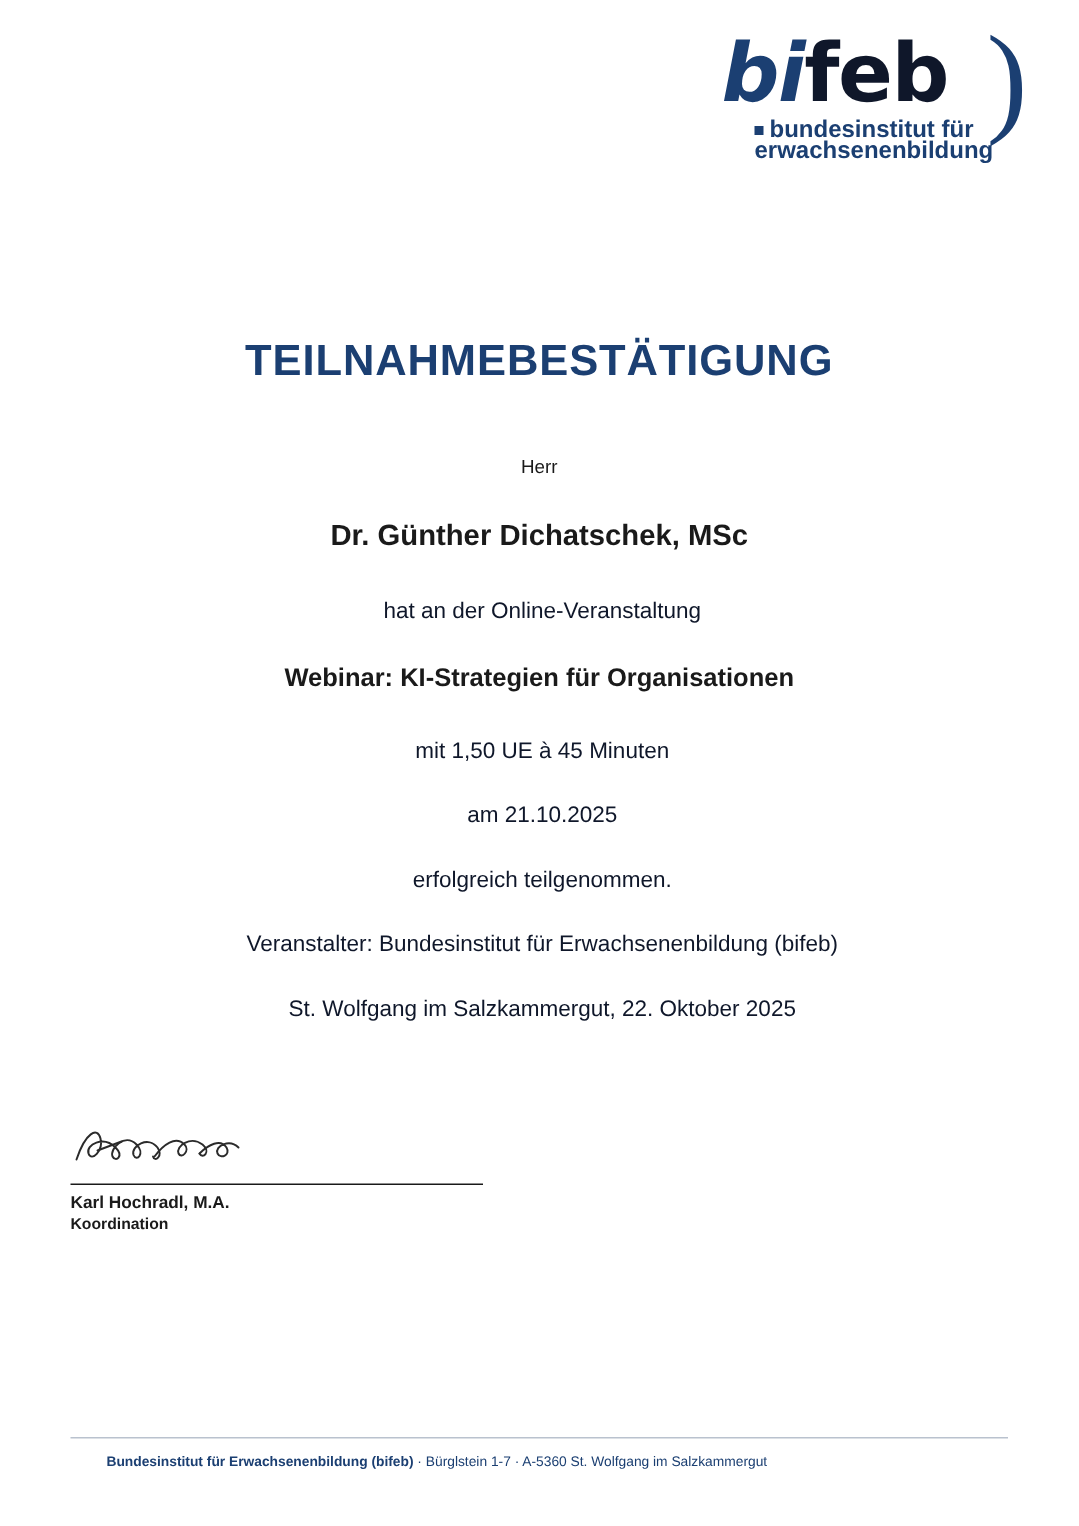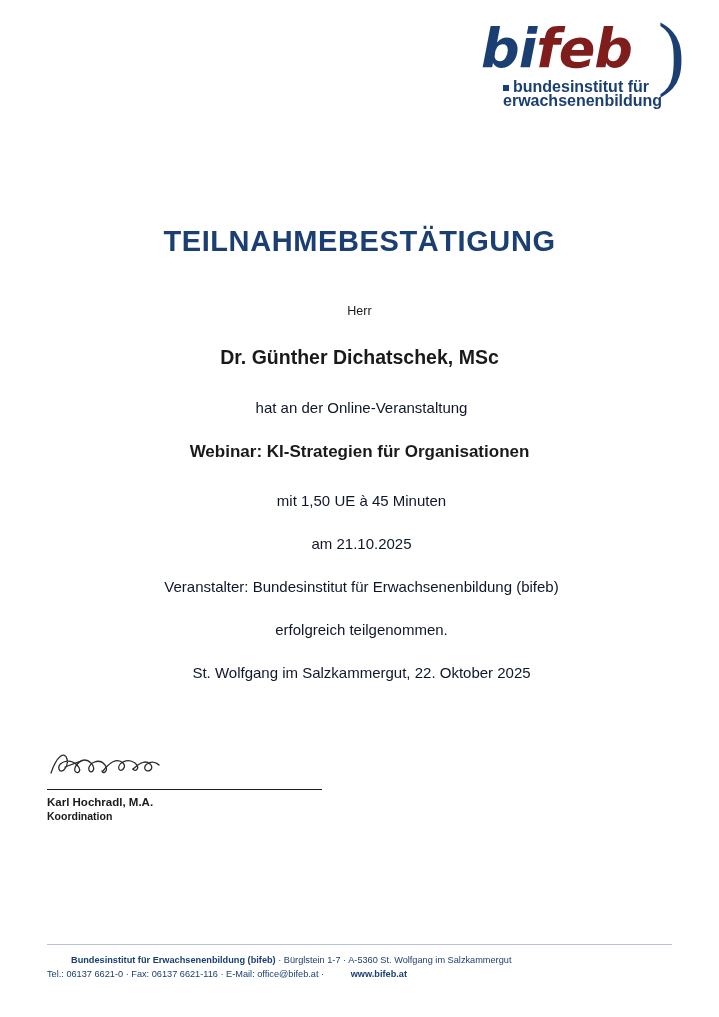--- a/index.html
+++ b/index.html
@@ -39,22 +39,21 @@
     line-height: 54px;
     font-weight: 700;
     letter-spacing: -1px;
   }
   .logo-bi {
     color: #1b3f72;
     font-style: italic;
     margin-top: 20px;
   }
   .logo-feb {
-    color: #7f1d1d;
-    font-style: italic;
+    color: #0f172a;
   }
   .logo-paren {
     position: absolute;
     right: -4px;
     top: -10px;
     font-size: 82px;
     line-height: 82px;
     color: #1b3f72;
     font-weight: 300;
     font-family: "Liberation Serif", serif;
@@ -199,23 +198,23 @@
     <p class="recipient">Dr. Günther Dichatschek, MSc</p>
 
     <p class="line-small">hat an der Online-Veranstaltung</p>
 
     <p class="event-title">Webinar: KI-Strategien für Organisationen</p>
 
     <p class="line-small">mit 1,50 UE à 45 Minuten</p>
 
     <p class="line-small">am 21.10.2025</p>
 
+    <p class="line-small">erfolgreich teilgenommen.</p>
+
     <p class="line-small">Veranstalter: Bundesinstitut für Erwachsenenbildung (bifeb)</p>
-
-    <p class="line-small">erfolgreich teilgenommen.</p>
 
     <p class="line-small">St. Wolfgang im Salzkammergut, 22. Oktober 2025</p>
   </div>
 
   <div class="signature-block">
     <div class="signature-mark">
       <svg width="120" height="40" viewBox="0 0 120 40" fill="none" stroke="#2b2b2b" stroke-width="1.3" stroke-linecap="round">
         <path d="M4 28 C10 10, 18 6, 20 14 C22 22, 14 30, 12 24 C10 18, 22 12, 30 20 C36 26, 30 30, 28 26 C26 21, 36 10, 44 18 C50 24, 44 30, 42 25 C40 19, 52 12, 58 20 C62 26, 56 30, 55 26"></path>
         <path d="M56 26 C62 18, 70 12, 76 18 C80 22, 74 28, 72 24 C70 19, 80 12, 88 18 C94 23, 88 28, 86 24"></path>
         <path d="M86 24 C92 18, 100 14, 104 20 C107 25, 100 28, 98 24 C96 19, 106 14, 112 20"></path>
@@ -225,18 +224,15 @@
     <div class="signature-rule"></div>
     <div class="sig-name">Karl Hochradl, M.A.</div>
     <div class="sig-role">Koordination</div>
   </div>
 
   <div class="footer">
     <div class="footer-rule"></div>
     <div class="footer-line">
       <b>Bundesinstitut für Erwachsenenbildung (bifeb)</b><span> · Bürglstein 1-7 · A-5360 St. Wolfgang im Salzkammergut</span>
     </div>
-    <div class="footer-line">
-      <span>Tel.: 06137 6621-0 · Fax: 06137 6621-116 · E-Mail: office@bifeb.at · </span><b>www.bifeb.at</b>
-    </div>
   </div>
 
 </div>
 
 </body></html>

